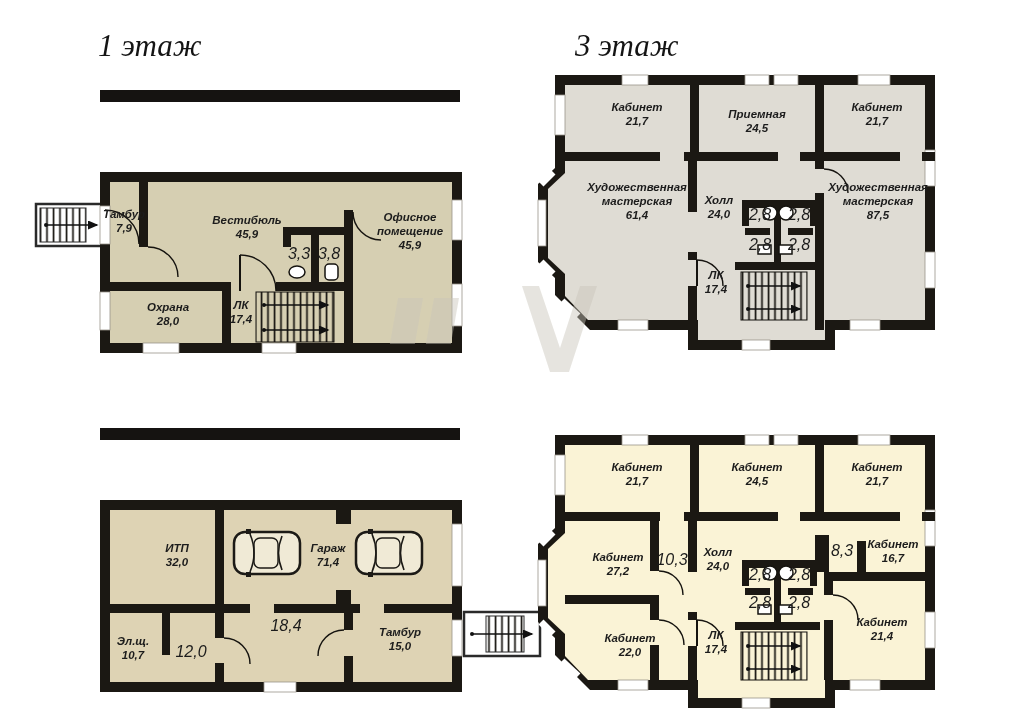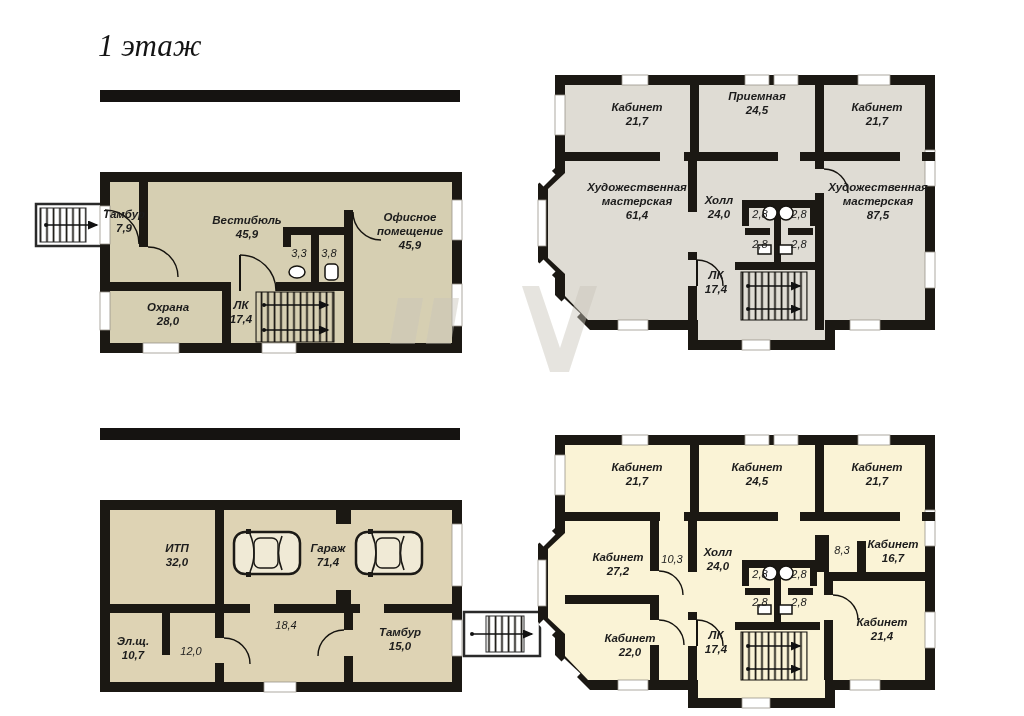--- a/index.html
+++ b/index.html
@@ -17,21 +17,21 @@
                white-space:nowrap;}
   .title-bar{position:absolute;height:12px;background:#151311;}
   .room-label{position:absolute;transform:translate(-50%,-50%);text-align:center;
               font:italic 700 11.5px "Liberation Sans",sans-serif;color:#1c1c1c;
               line-height:1.2;white-space:nowrap;}
   .room-label .nm{display:block;}
   .room-label .nm:empty{display:none;}
   .room-label .ar{display:block;}
   .room-label.wide{width:130px;white-space:normal;}
   .room-label.w100{width:100px;white-space:normal;}
-  .room-label.minor{font-weight:400;font-size:11px;}
+  .room-label.minor{font-weight:400;font-size:16px;}
 </style>
 </head>
 <body>
 
 <div class="canvas">
 
 <svg width="1024" height="716" viewBox="0 0 1024 716">
   <defs>
     <pattern id="hatch" width="6.5" height="12" patternUnits="userSpaceOnUse">
       <line x1="1.5" y1="0" x2="1.5" y2="12" stroke="#15130f" stroke-width="1.7"></line>
@@ -261,20 +261,21 @@
   <g opacity="0.45" fill="#c9c5ba">
     <g transform="translate(398,298) skewX(-10)">
       <rect width="25" height="46"></rect>
       <rect x="36" width="25" height="46"></rect>
     </g>
     <path transform="translate(522,286)" d="M0,0 L17,0 L38,62 L58,0 L75,0 L47,86 L28,86 Z"></path>
   </g>
 </svg>
 
 <div class="floor-title" style="left:98px;top:28px;">1 этаж</div>
+<div class="floor-title" style="left:575px;top:28px;">3 этаж</div>
 <div class="title-bar" style="left:100px;top:90px;width:360px;"></div>
 <div class="title-bar" style="left:100px;top:428px;width:360px;"></div>
 
 <div class="room-label" style="left:124px;top:222px;">
       <span class="nm">Тамбур</span>
       <span class="ar">7,9</span>
     </div>
 <div class="room-label" style="left:247px;top:228px;">
       <span class="nm">Вестибюль</span>
       <span class="ar">45,9</span>
@@ -295,21 +296,21 @@
     </div>
 <div class="room-label" style="left:241px;top:313px;">
       <span class="nm">ЛК</span>
       <span class="ar">17,4</span>
     </div>
 
 <div class="room-label" style="left:637px;top:115px;">
       <span class="nm">Кабинет</span>
       <span class="ar">21,7</span>
     </div>
-<div class="room-label" style="left:757px;top:104px;">
+<div class="room-label" style="left:757px;top:122px;">
       <span class="nm">Приемная</span>
       <span class="ar">24,5</span>
     </div>
 <div class="room-label" style="left:877px;top:115px;">
       <span class="nm">Кабинет</span>
       <span class="ar">21,7</span>
     </div>
 <div class="room-label wide" style="left:637px;top:202px;">
       <span class="nm">Художественная мастерская</span>
       <span class="ar">61,4</span>

